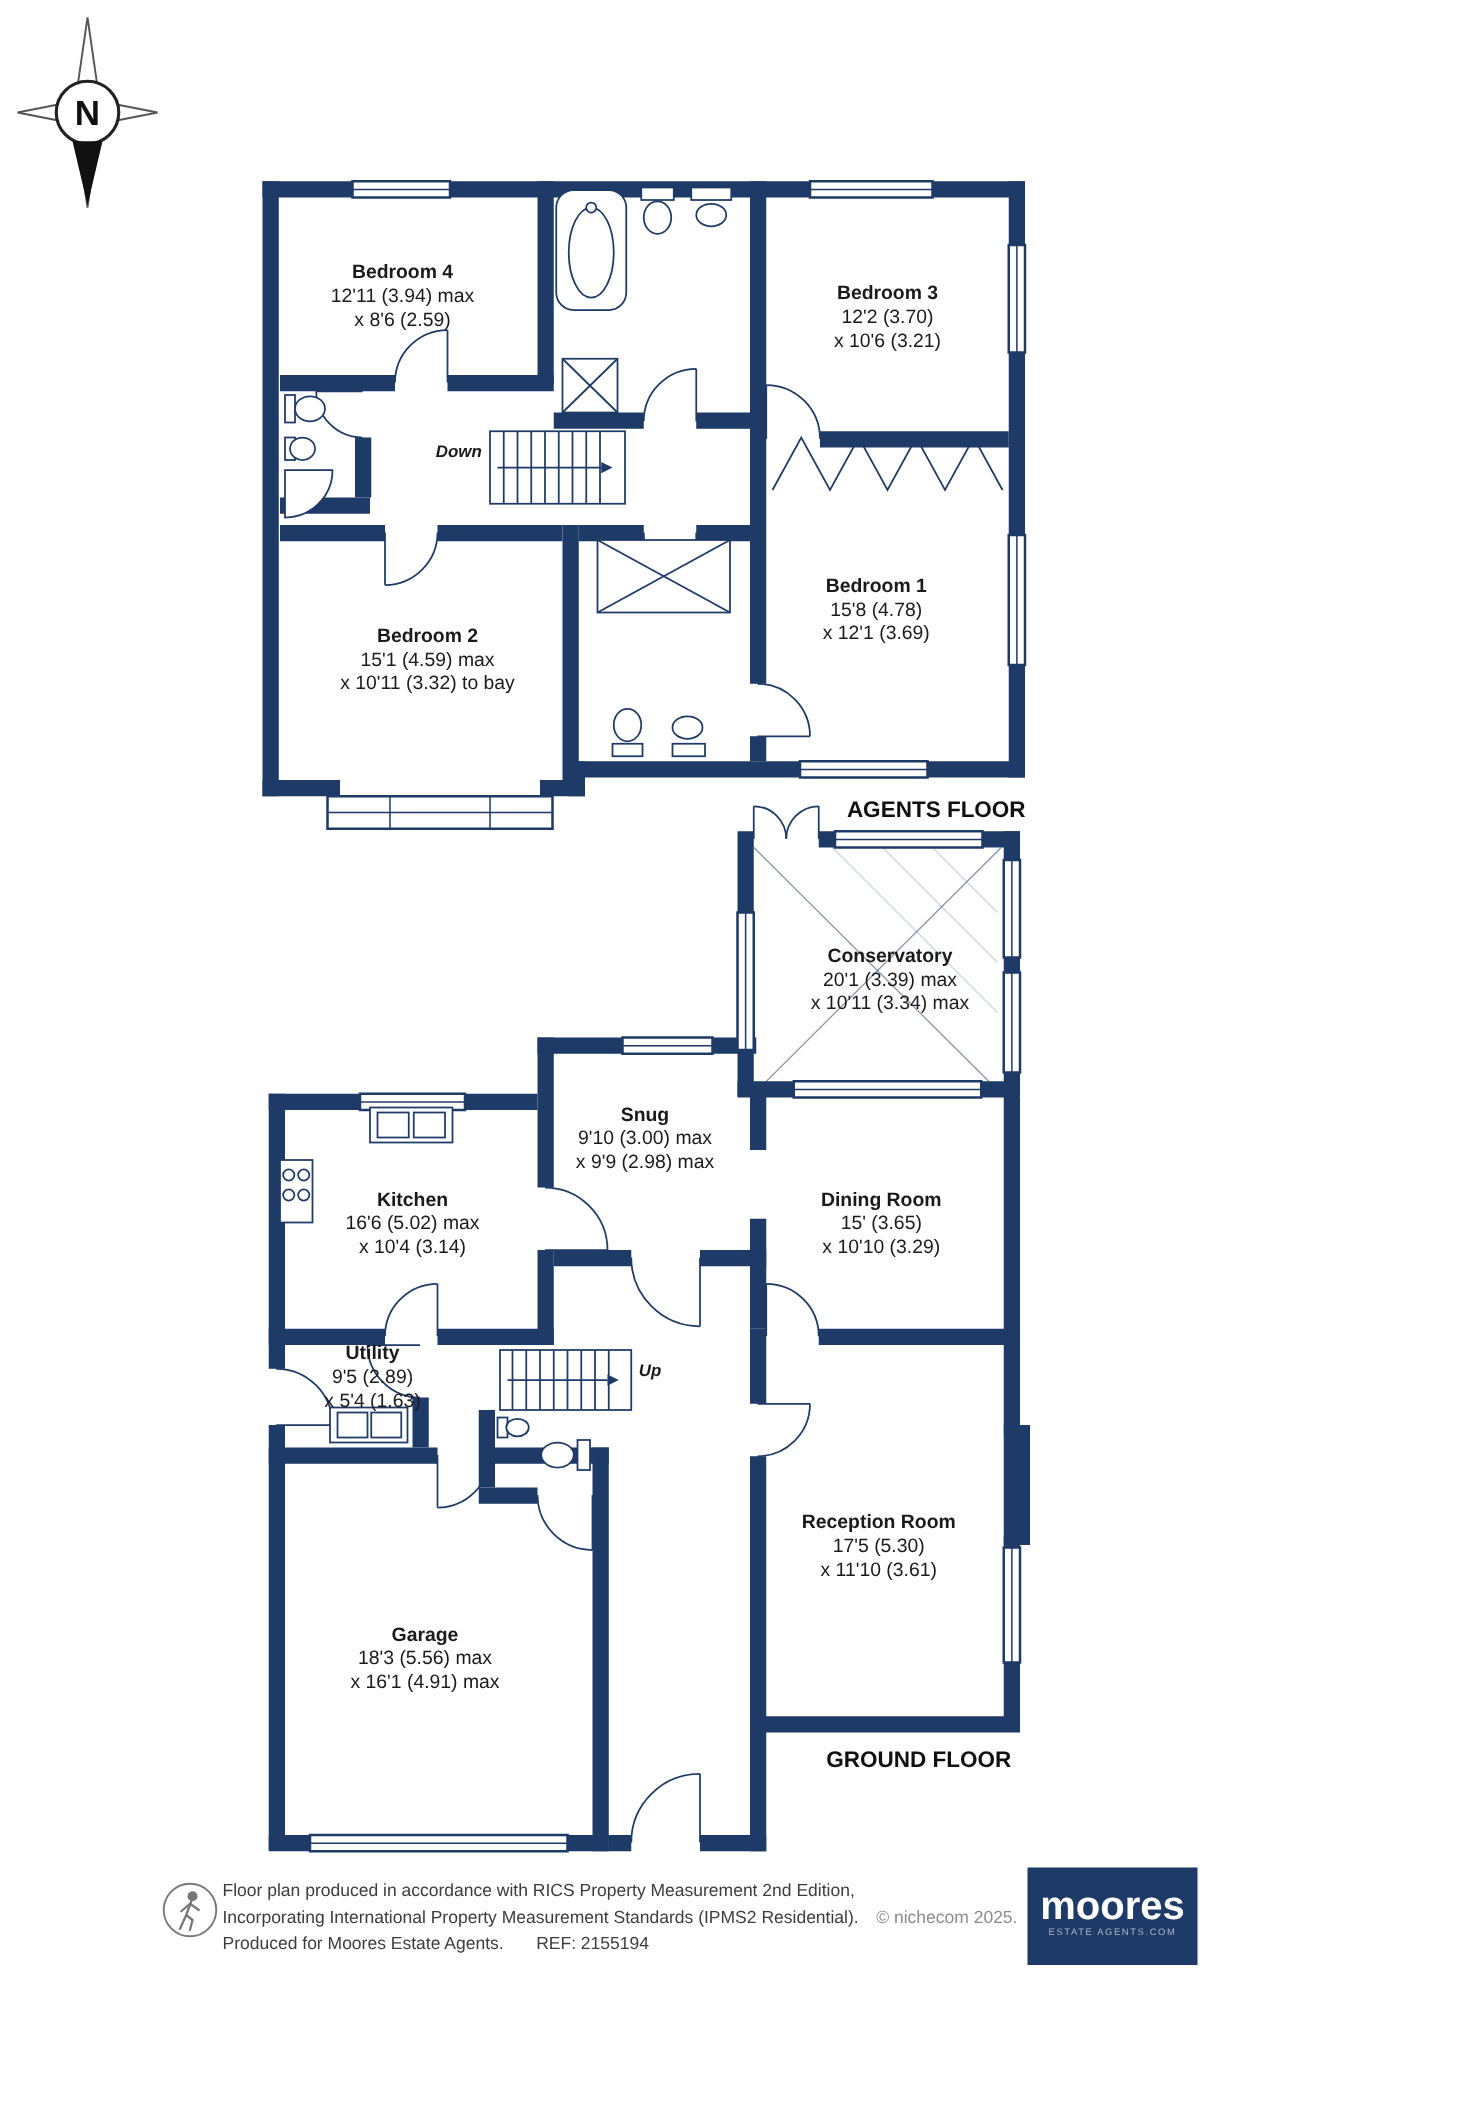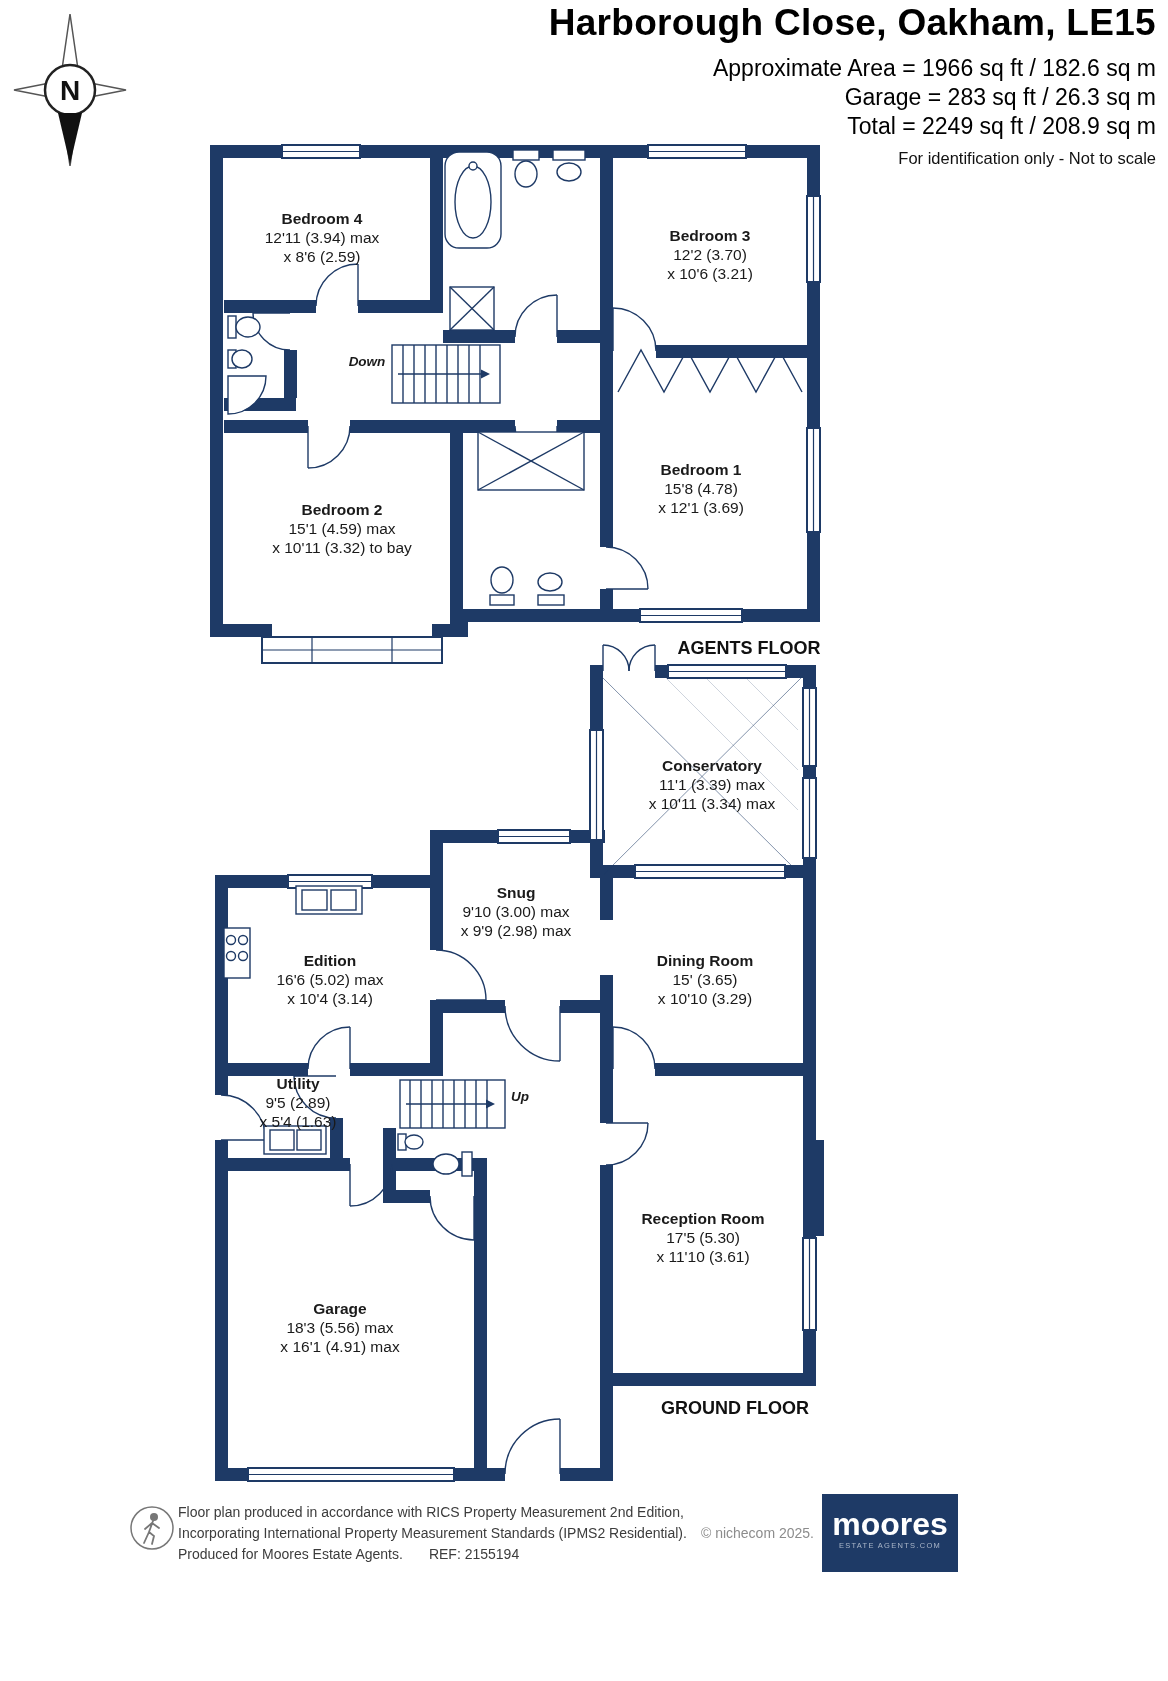--- a/index.html
+++ b/index.html
@@ -298,29 +298,20 @@
       </g>
     </g>
 
     <g>
       <circle cx="152" cy="1528" r="21" fill="none" stroke="#777" stroke-width="1.5"></circle>
       <circle cx="154" cy="1517" r="4" fill="#777"></circle>
       <path class="person" d="M153,1521 L149,1532 L144,1543 M149,1532 L154,1536 L152,1544 M152,1523 L145,1529 M152,1523 L159,1528"></path>
     </g>
   </svg>
 
-  <div class="header">
-    <div class="title">Harborough Close, Oakham, LE15</div>
-    <div class="area-block">
-      <div class="area-line">Approximate Area = 1966 sq ft / 182.6 sq m</div>
-      <div class="area-line">Garage = 283 sq ft / 26.3 sq m</div>
-      <div class="area-line">Total = 2249 sq ft / 208.9 sq m</div>
-    </div>
-    <div class="disclaimer">For identification only - Not to scale</div>
-  </div>
 
   <div class="room-label" style="left:322px; top:237px">
     <div class="room-name">Bedroom 4</div>
     <div class="room-dim">12'11 (3.94) max</div>
     <div class="room-dim">x 8'6 (2.59)</div>
   </div>
   <div class="room-label" style="left:710px; top:254px">
     <div class="room-name">Bedroom 3</div>
     <div class="room-dim">12'2 (3.70)</div>
     <div class="room-dim">x 10'6 (3.21)</div>
@@ -333,30 +324,30 @@
   <div class="room-label" style="left:701px; top:488px">
     <div class="room-name">Bedroom 1</div>
     <div class="room-dim">15'8 (4.78)</div>
     <div class="room-dim">x 12'1 (3.69)</div>
   </div>
   <div class="stairs-label" style="left:367px; top:361px">Down</div>
   <div class="floor-label" style="left:749px; top:648px">AGENTS FLOOR</div>
 
   <div class="room-label" style="left:712px; top:784px">
     <div class="room-name">Conservatory</div>
-    <div class="room-dim">11'1 (3.39) max</div>
+    <div class="room-dim">20'1 (3.39) max</div>
     <div class="room-dim">x 10'11 (3.34) max</div>
   </div>
   <div class="room-label" style="left:516px; top:911px">
     <div class="room-name">Snug</div>
     <div class="room-dim">9'10 (3.00) max</div>
     <div class="room-dim">x 9'9 (2.98) max</div>
   </div>
   <div class="room-label" style="left:330px; top:979px">
-    <div class="room-name">Edition</div>
+    <div class="room-name">Kitchen</div>
     <div class="room-dim">16'6 (5.02) max</div>
     <div class="room-dim">x 10'4 (3.14)</div>
   </div>
   <div class="room-label" style="left:705px; top:979px">
     <div class="room-name">Dining Room</div>
     <div class="room-dim">15' (3.65)</div>
     <div class="room-dim">x 10'10 (3.29)</div>
   </div>
   <div class="room-label" style="left:298px; top:1102px">
     <div class="room-name">Utility</div>

